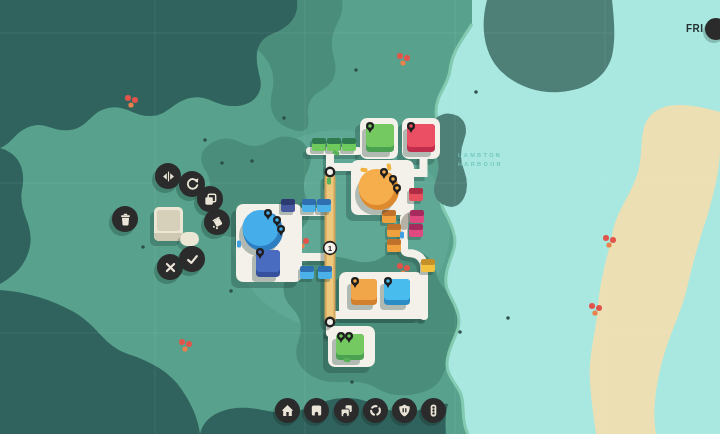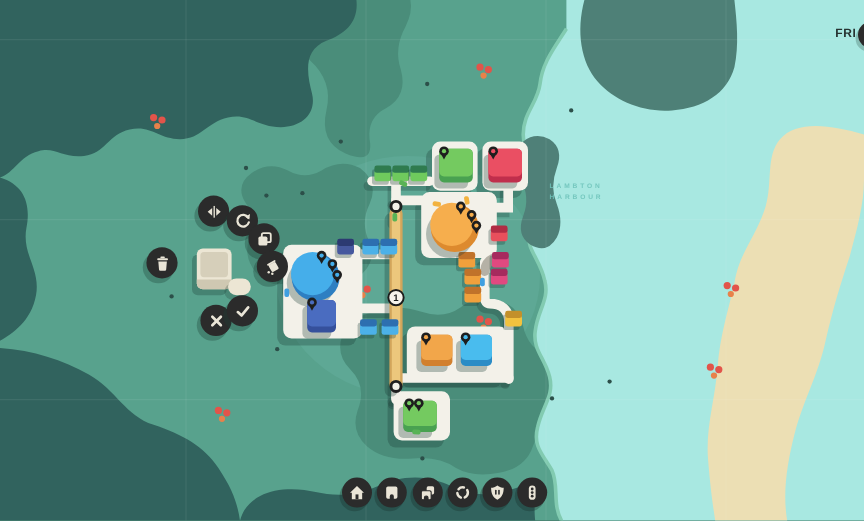--- a/index.html
+++ b/index.html
@@ -1,19 +1,19 @@
 <!DOCTYPE html>
 <html><head>
 <meta charset="utf-8">
 <style>
   html,body{margin:0;padding:0;background:#222;}
   .stage{position:relative;width:720px;height:434px;overflow:hidden;
          background:#58a28d;font-family:"Liberation Sans",sans-serif;}
   .stage > svg{position:absolute;left:0;top:0;}
-  .ui{position:absolute;left:0;top:0;width:612px;height:434px;pointer-events:none;margin-left:10px;}
+  .ui{position:absolute;left:0;top:0;width:612px;height:434px;pointer-events:none;}
   .ui *{pointer-events:auto;}
   .btn{position:absolute;width:26px;height:26px;border-radius:50%;background:#2b2b2b;
        display:flex;align-items:center;justify-content:center;
        box-shadow:-3px 4px 0 rgba(27,61,53,.32);}
   .btn svg{width:15px;height:15px;display:block;}
   .tool{width:25px;height:25px;box-shadow:-2px 3px 0 rgba(20,40,36,.30);}
   .day{position:absolute;font-size:10px;font-weight:bold;color:#263230;letter-spacing:.5px;}
   .clock{position:absolute;width:22px;height:22px;border-radius:50%;background:#2b2b2b;
          box-shadow:-2px 3px 0 rgba(27,61,53,.25);}
   .card{position:absolute;left:152px;top:205px;width:34px;height:48px;}

